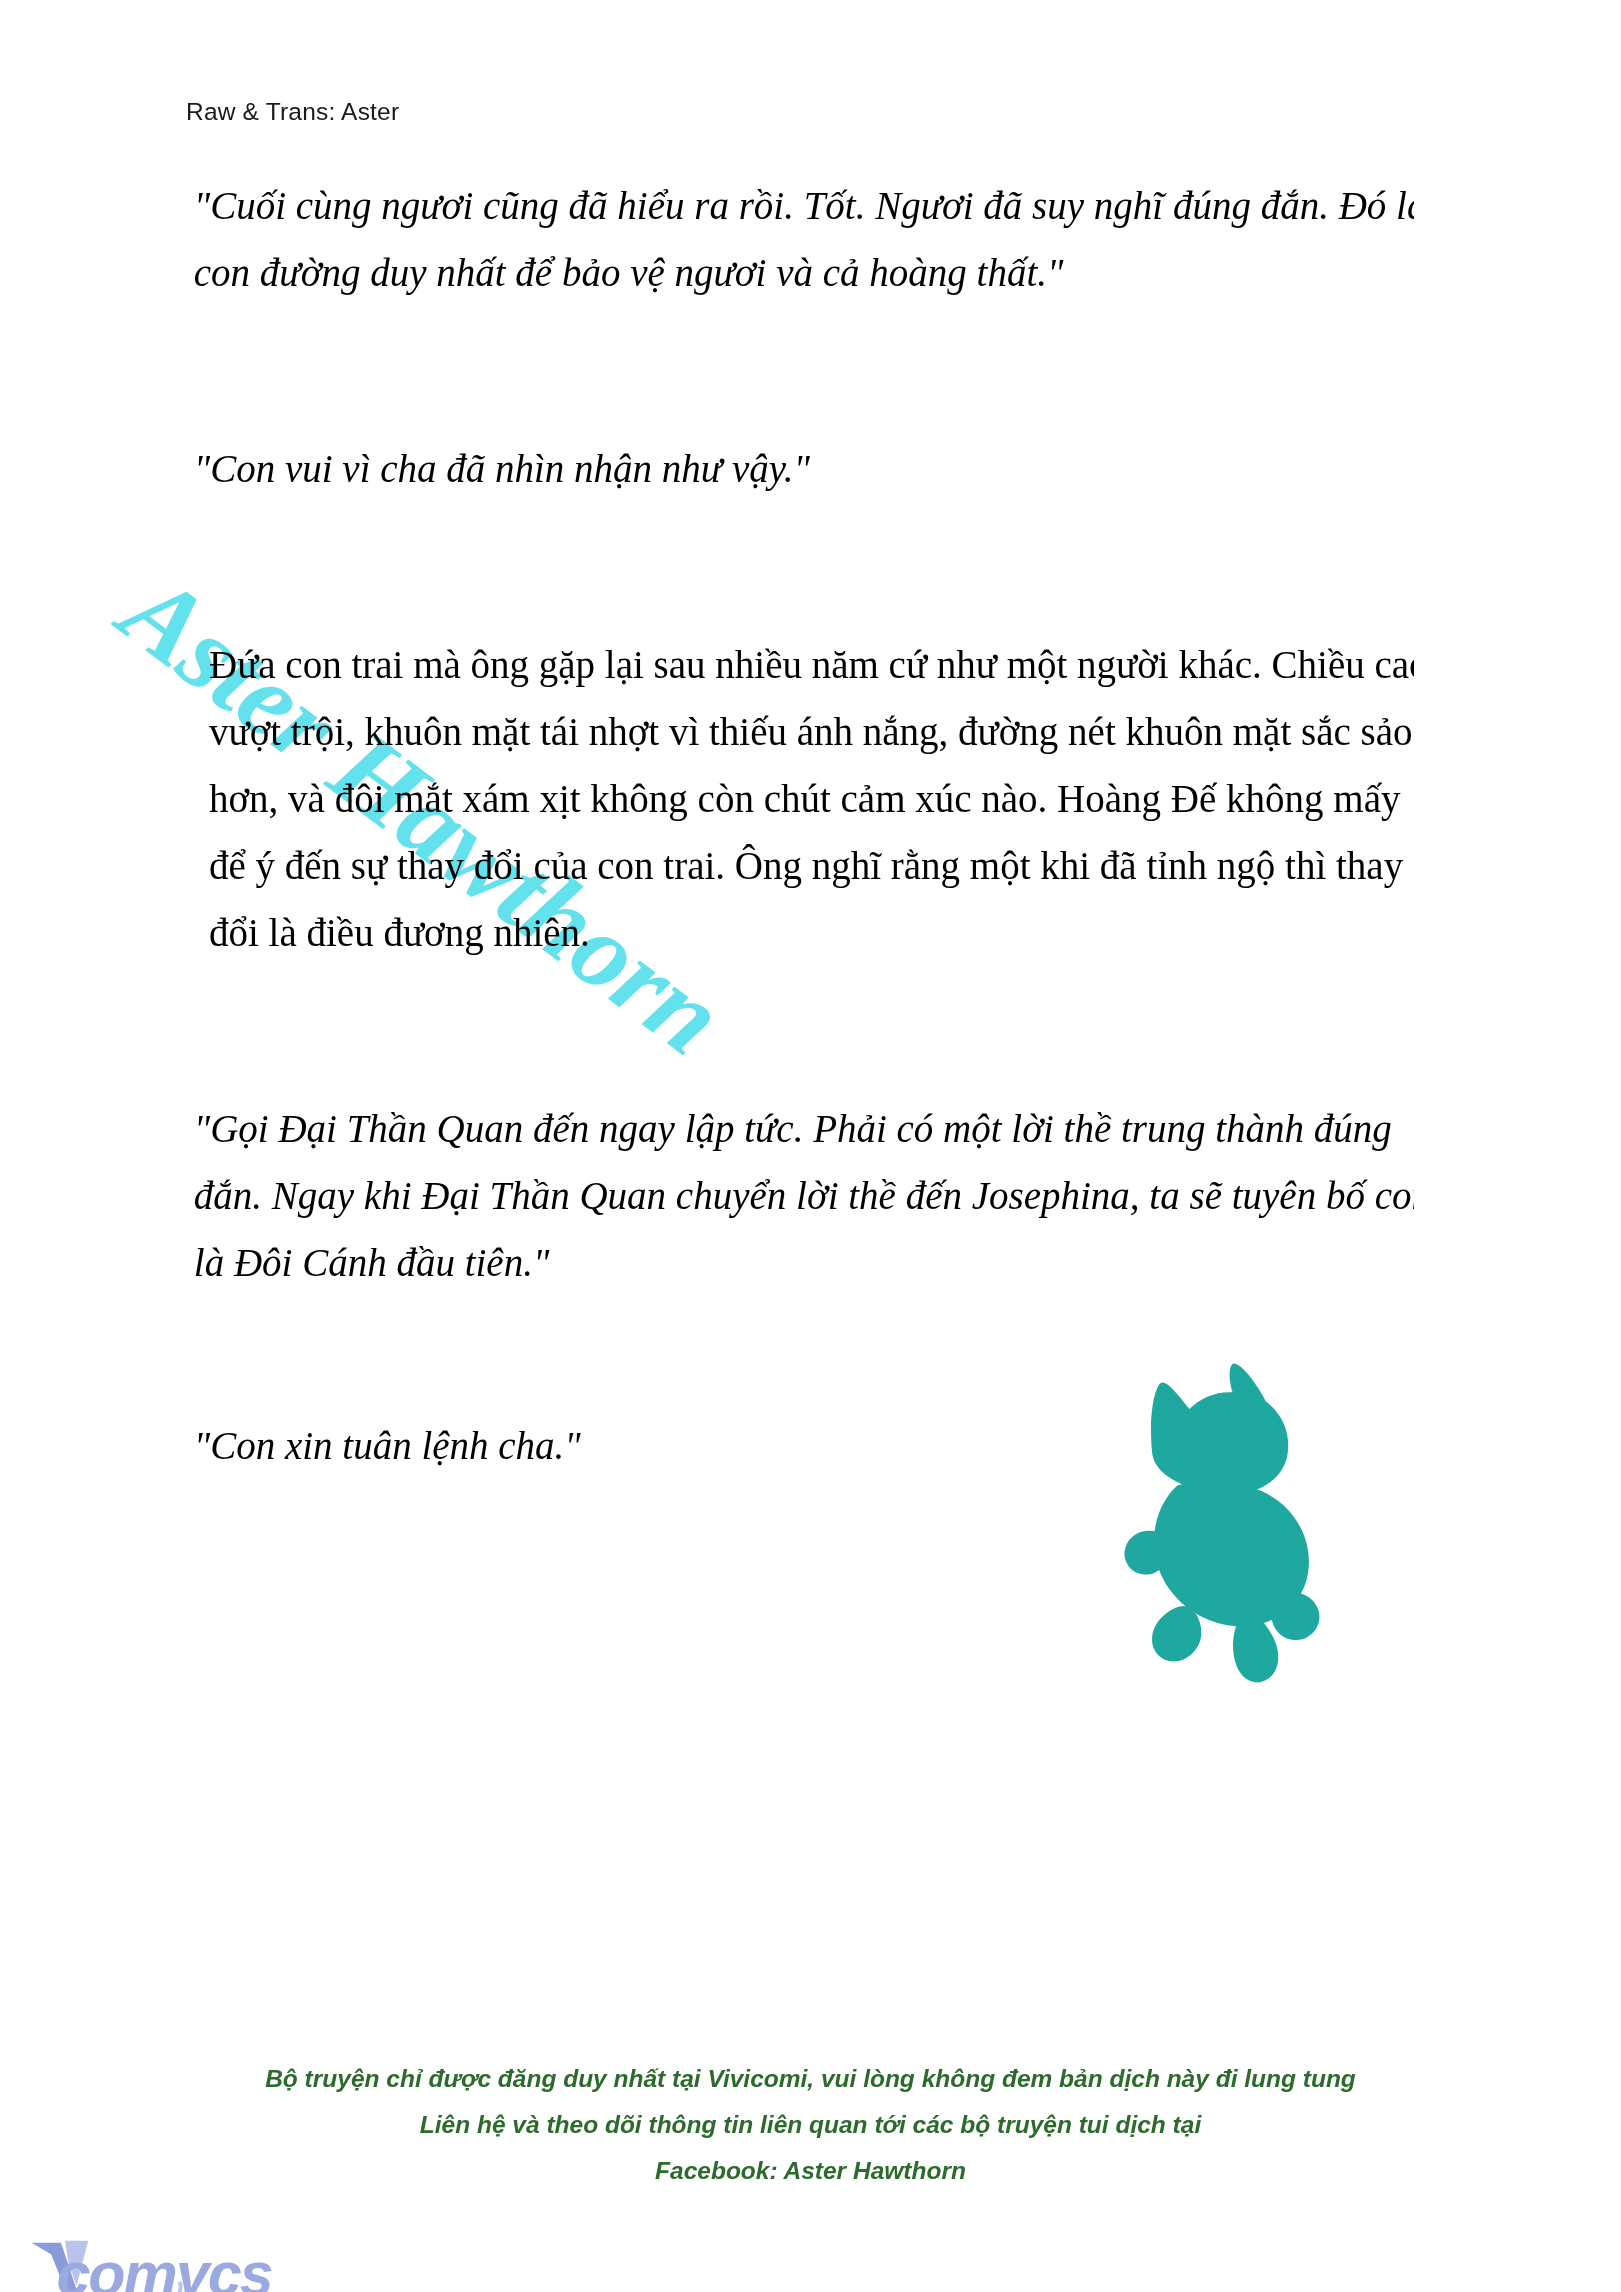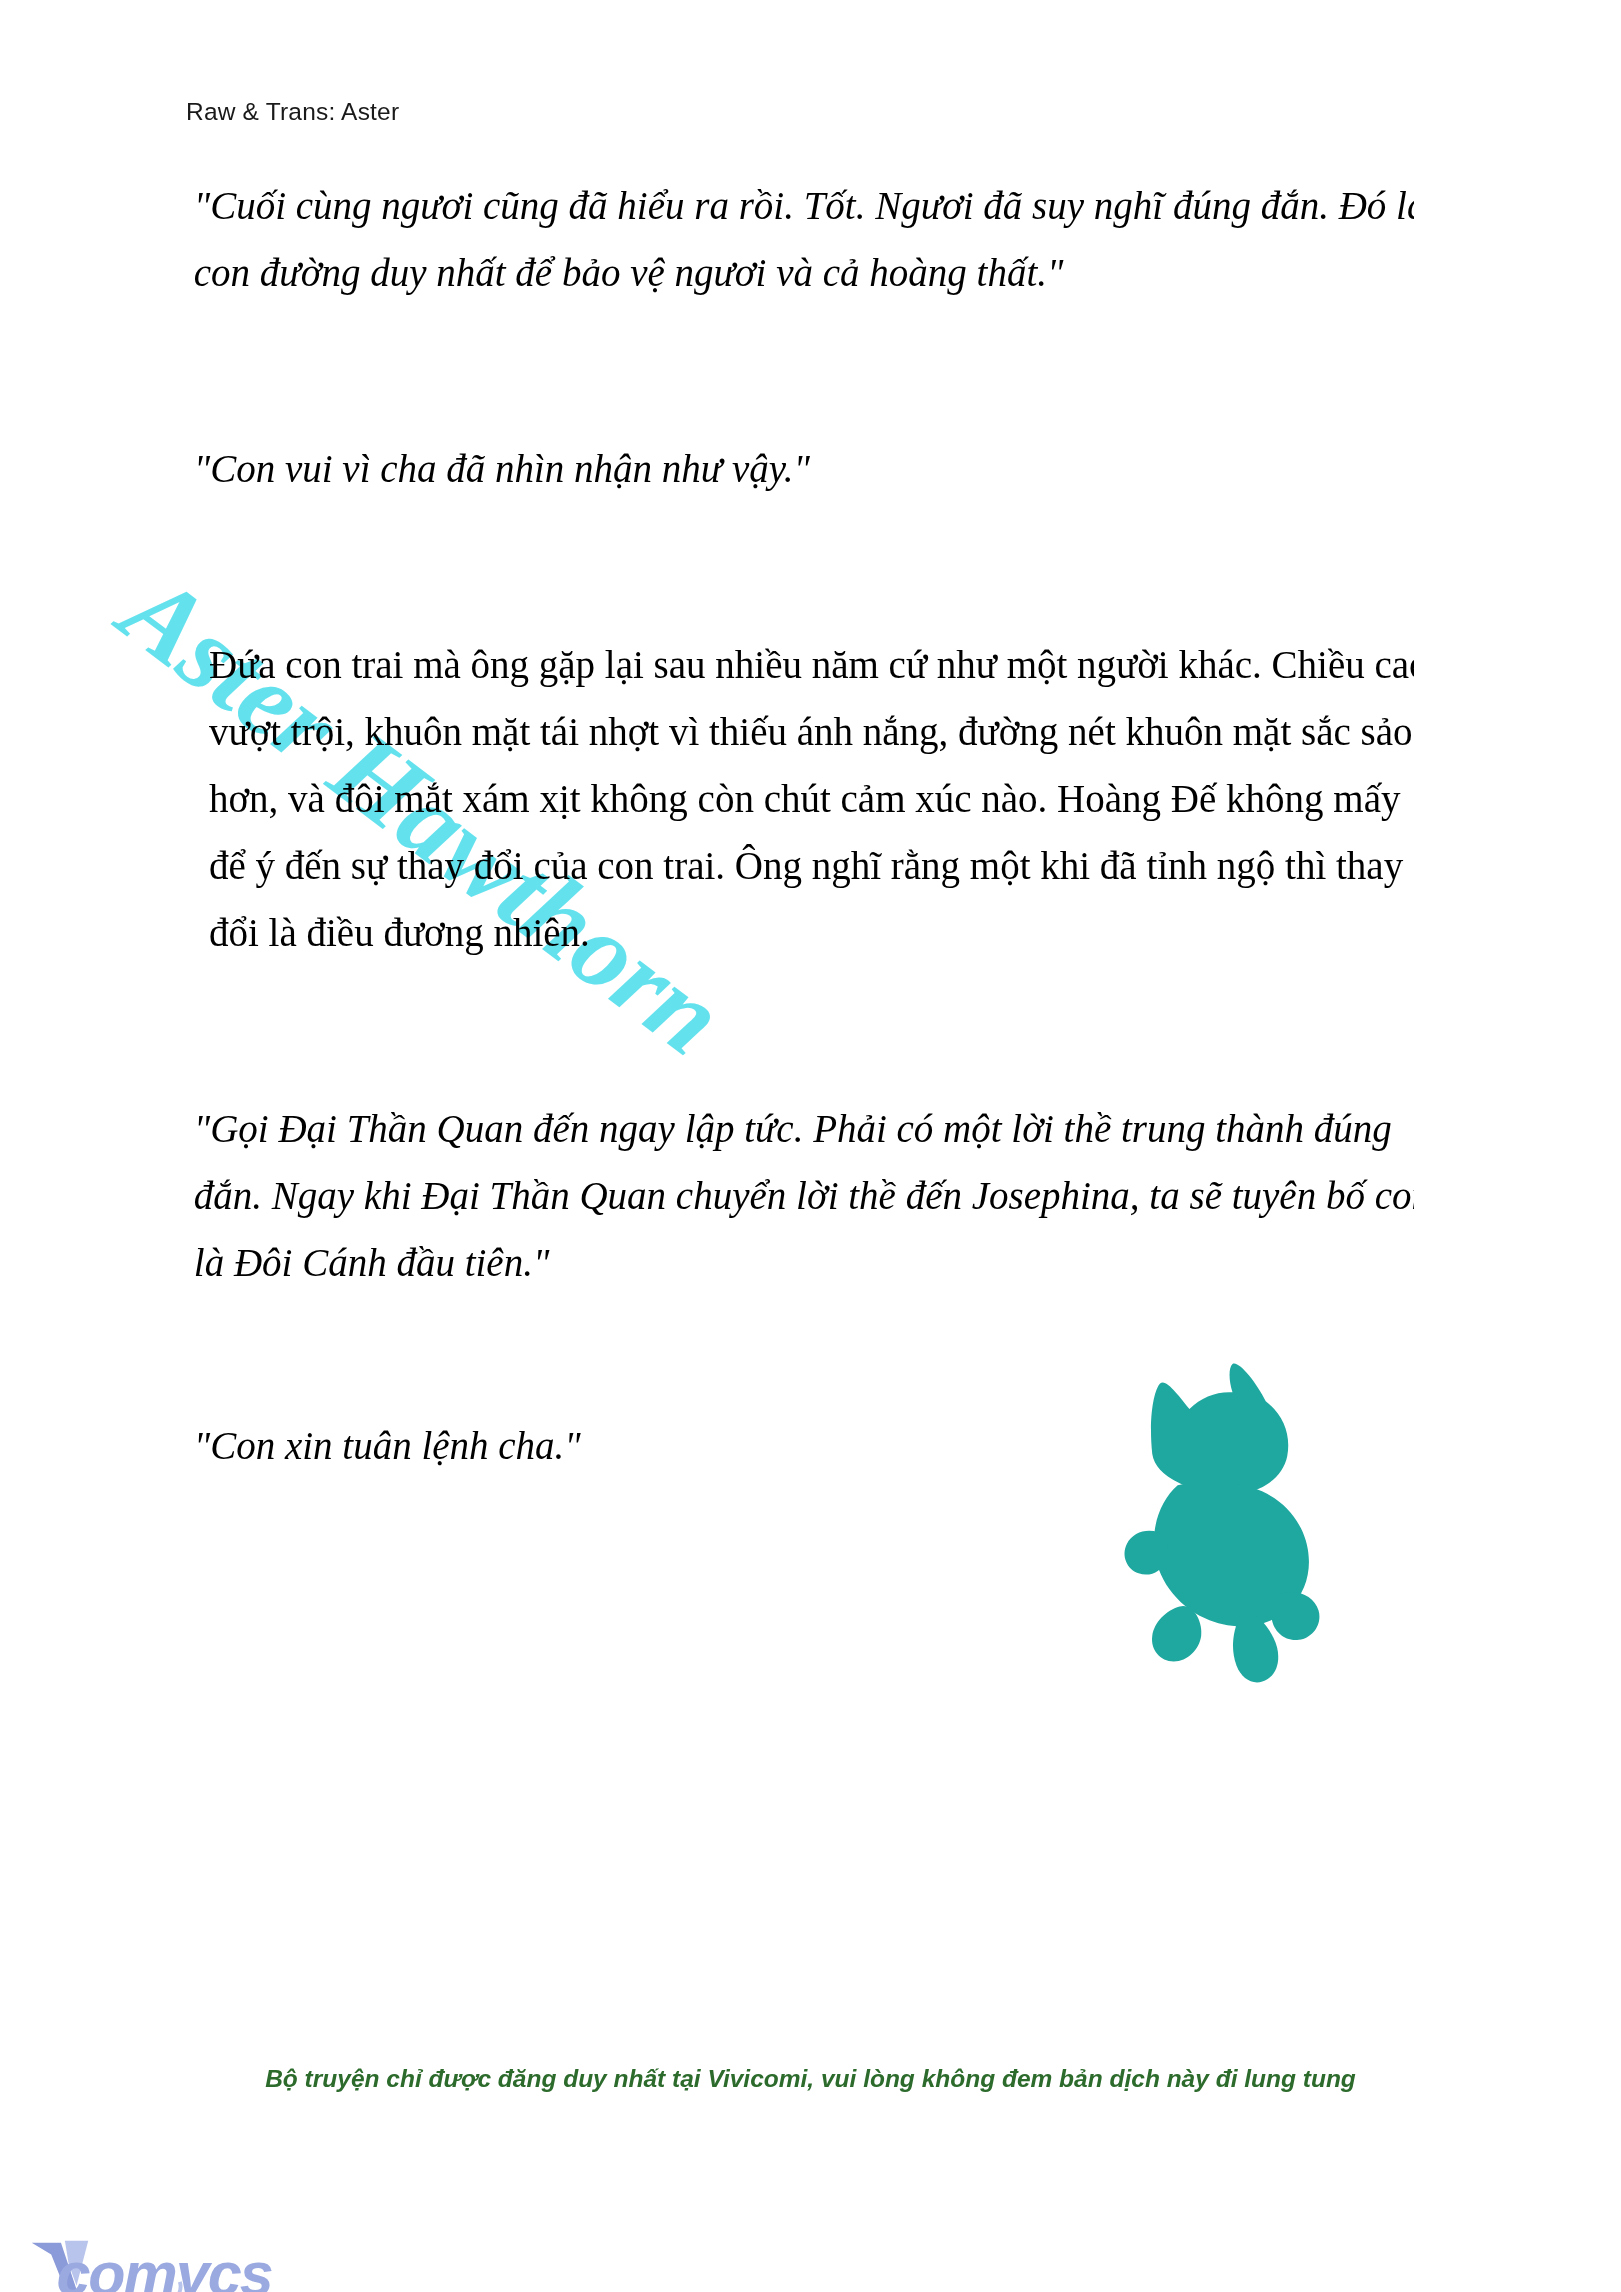--- a/index.html
+++ b/index.html
@@ -155,20 +155,22 @@
     <div class="spacer-lg"></div>
     <p class="para narration">Đứa con trai mà ông gặp lại sau nhiều năm cứ như một người khác. Chiều cao vượt trội, khuôn mặt tái nhợt vì thiếu ánh nắng, đường nét khuôn mặt sắc sảo hơn, và đôi mắt xám xịt không còn chút cảm xúc nào. Hoàng Đế không mấy để ý đến sự thay đổi của con trai. Ông nghĩ rằng một khi đã tỉnh ngộ thì thay đổi là điều đương nhiên.</p>
     <div class="spacer-lg"></div>
     <p class="para dialogue">"Gọi Đại Thần Quan đến ngay lập tức. Phải có một lời thề trung thành đúng đắn. Ngay khi Đại Thần Quan chuyển lời thề đến Josephina, ta sẽ tuyên bố con là Đôi Cánh đầu tiên."</p>
     <div class="spacer-md"></div>
     <p class="para dialogue">"Con xin tuân lệnh cha."</p>
   </div>
 
   <div class="footer">
     <div>Bộ truyện chỉ được đăng duy nhất tại Vivicomi, vui lòng không đem bản dịch này đi lung tung</div>
+    <div>Liên hệ và theo dõi thông tin liên quan tới các bộ truyện tui dịch tại</div>
+    <div>Facebook: Aster Hawthorn</div>
   </div>
 
   <div class="logo">
     <svg viewBox="0 0 260 78" width="255" height="76" xmlns="http://www.w3.org/2000/svg" aria-hidden="true">
       <g>
         <path d="M4 8 L34 8 L50 56 L44 70 L24 20 Z" fill="#8b9ad8"></path>
         <path d="M38 6 L62 6 L50 52 L42 30 Z" fill="#b9c4ec"></path>
       </g>
       <path d="M120 62 C128 70 142 72 150 66 C156 62 158 54 156 48" stroke="#b9c4ec" stroke-width="4" fill="none"></path>
     </svg>

